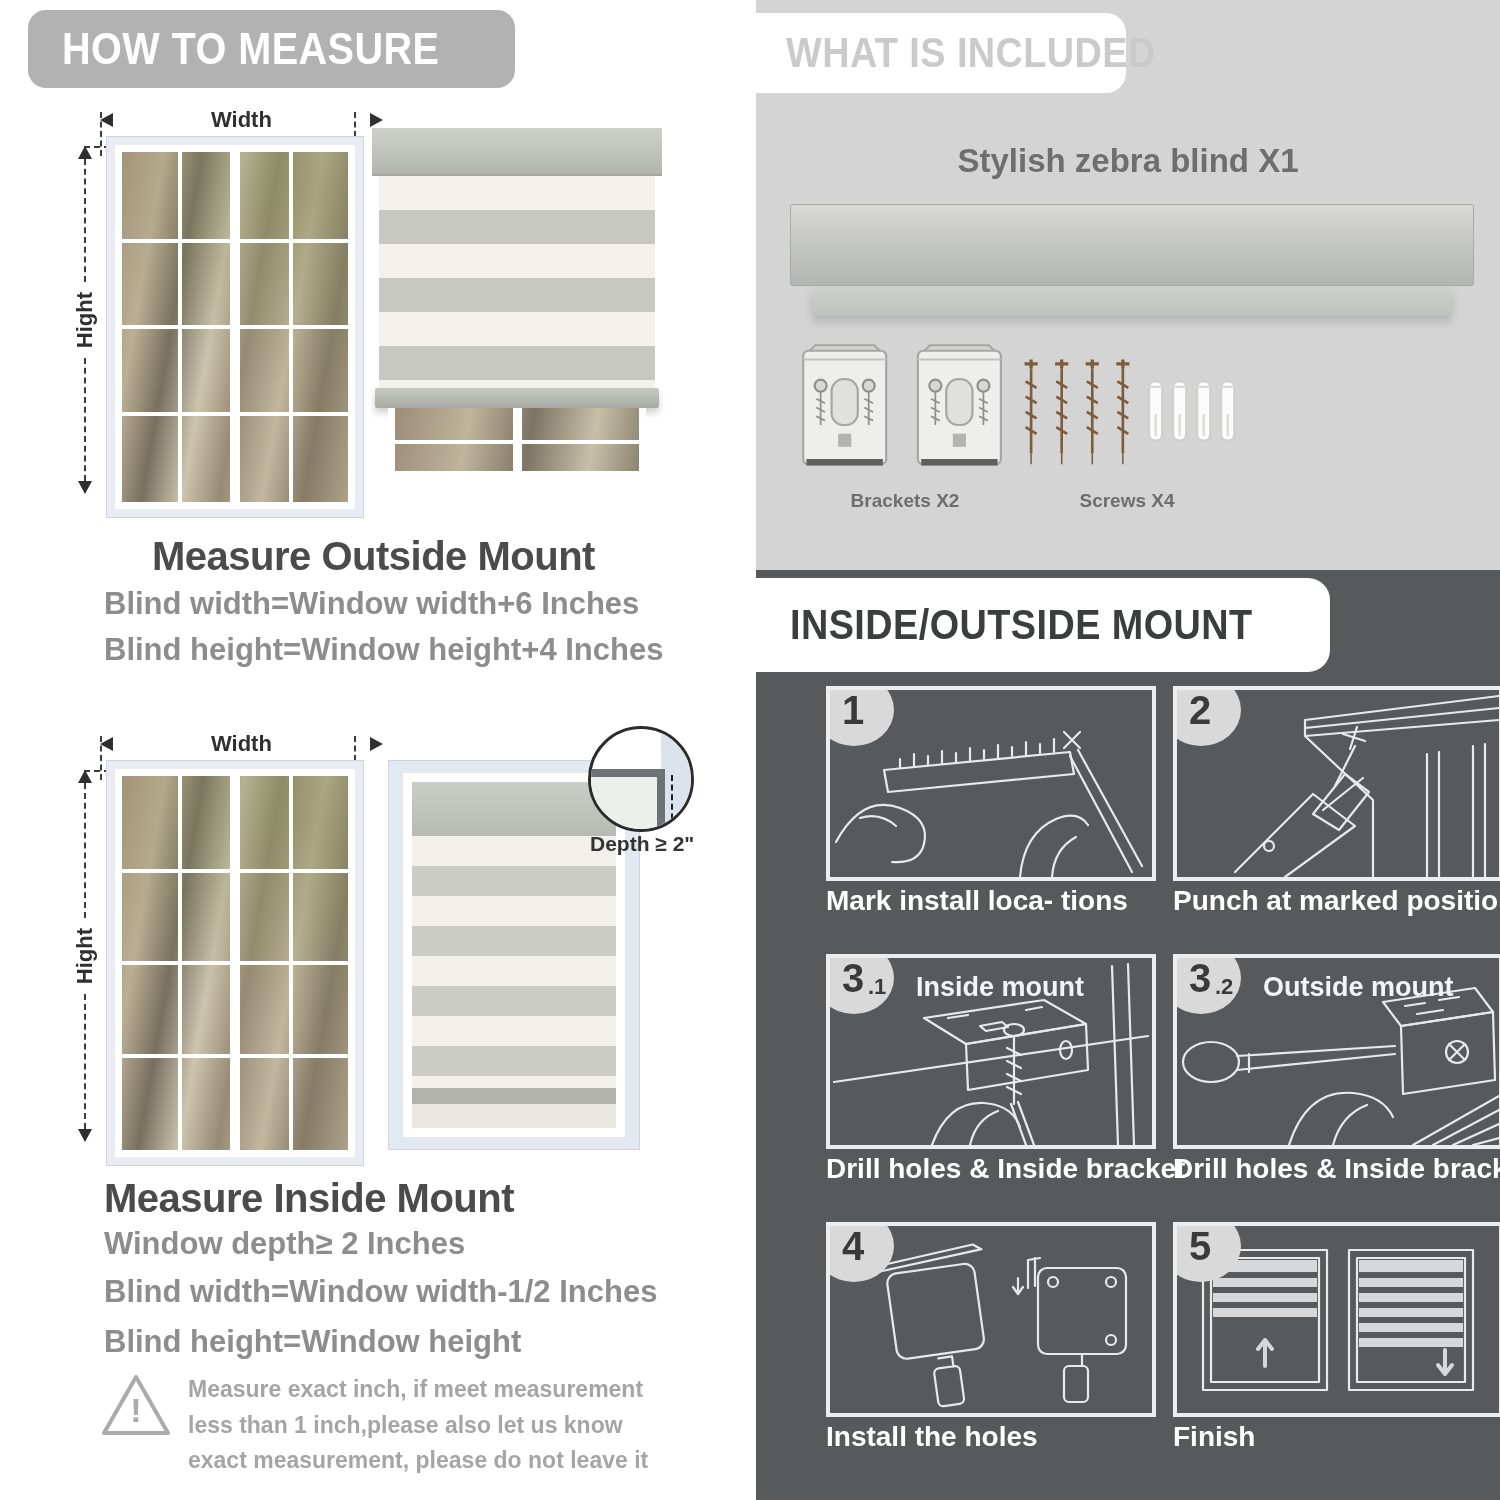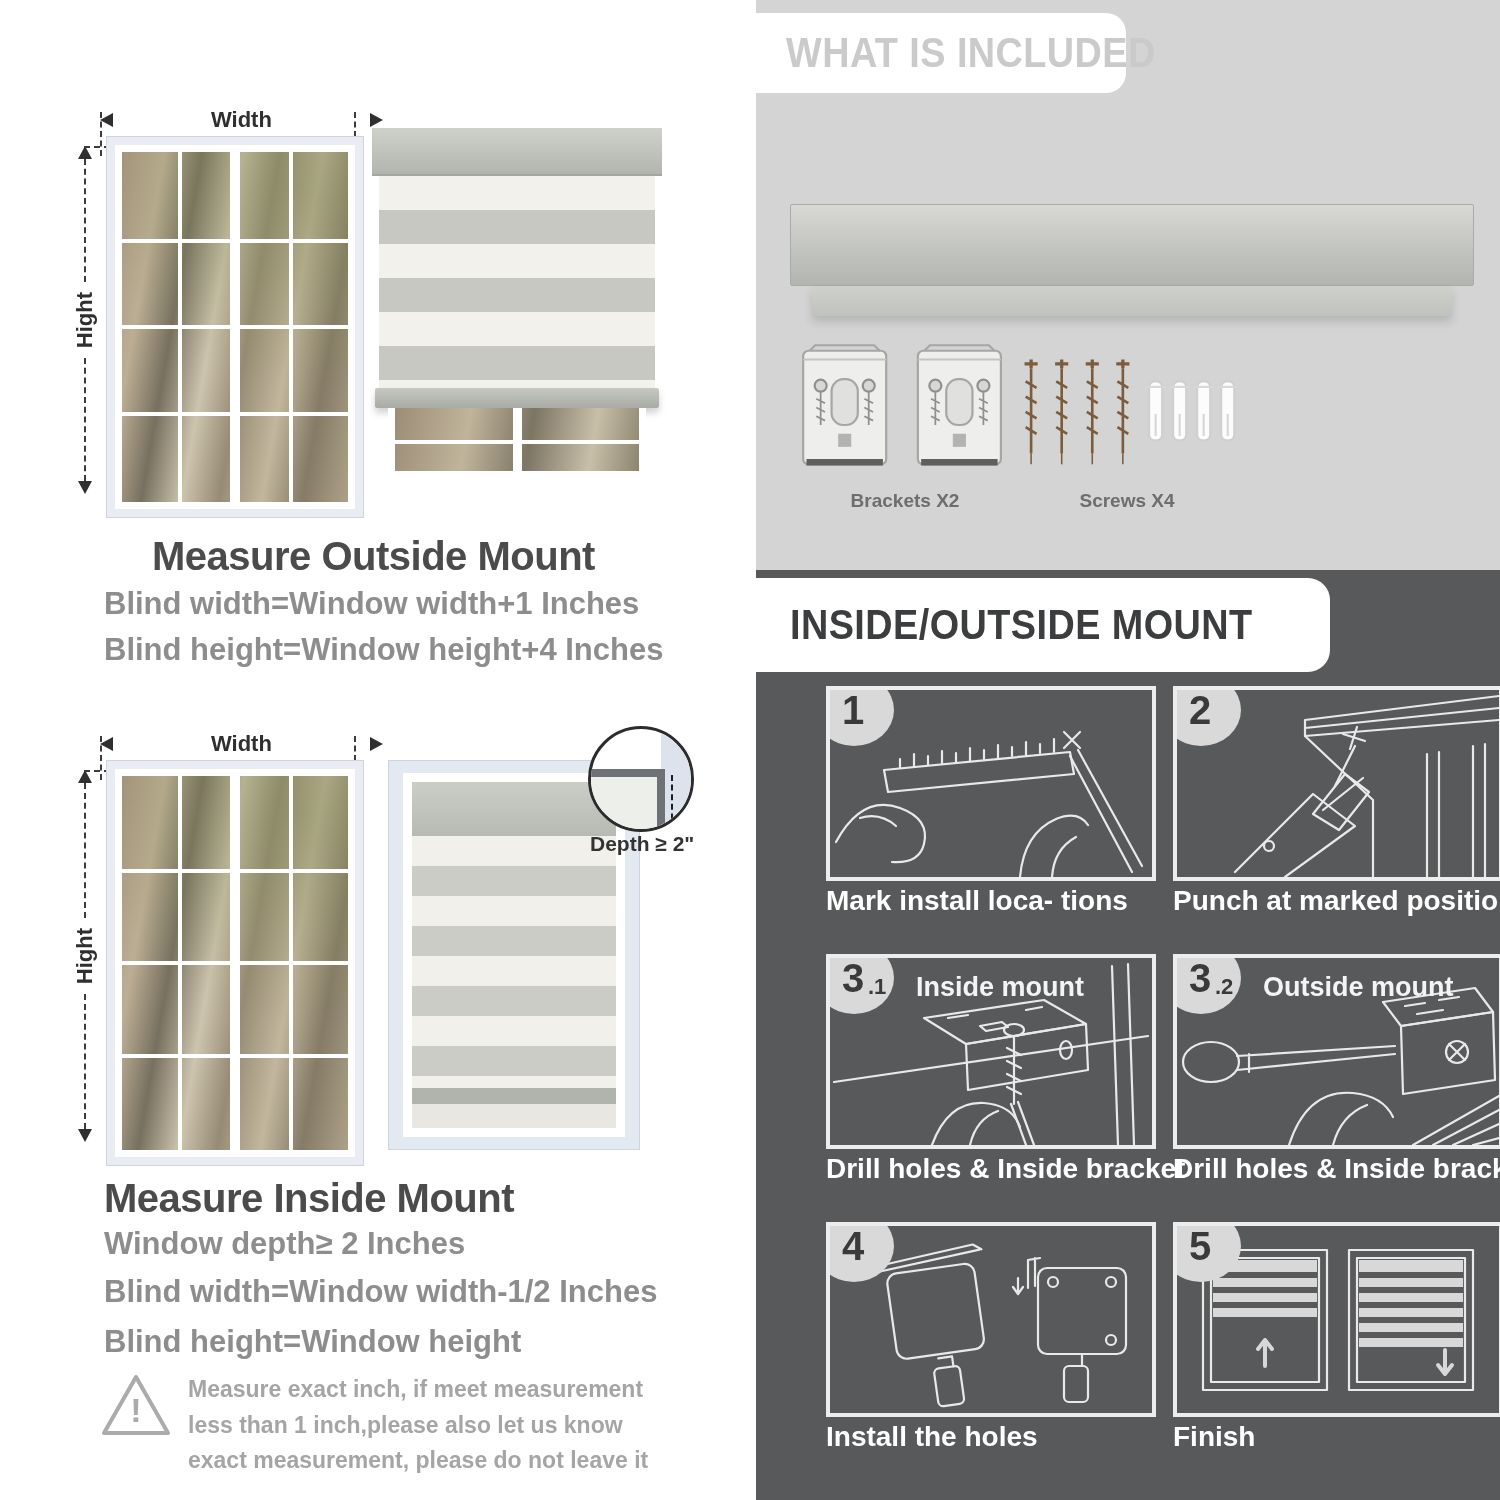--- a/index.html
+++ b/index.html
@@ -110,20 +110,23 @@
   .inner-label{position:absolute;left:86px;top:14px;font-size:27px;font-weight:bold;color:#f4f4f4;white-space:nowrap;}
   figcaption{margin:4px 0 0 0;font-size:28px;font-weight:bold;color:var(--caption-white,#fff);white-space:nowrap;}
 </style>
 </head>
 <body>
 
 <div class="canvas">
 
   <section class="left">
 
+    <div class="h1bar howto-bar">
+      <span>HOW TO MEASURE</span>
+    </div>
 
     <div class="dim-w" style="left:100px;top:108px;width:256px;">
       <span class="tick tl"></span>
       <span class="tick tr"></span>
       <span class="ah l"></span>
       <span class="dline"></span>
       <span class="dlabel">Width</span>
       <span class="dline"></span>
       <span class="ah r"></span>
     </div>
@@ -139,21 +142,21 @@
       <div class="glass"></div>
     </div>
     <div class="blind1">
       <div class="b1-head"></div>
       <div class="b1-body"></div>
       <div class="b1-rail"></div>
       <div class="b1-below"></div>
     </div>
 
     <h2 class="mtitle" style="top:534px;margin-left:48px;">Measure Outside Mount</h2>
-    <p class="sub" style="top:586px;">Blind width=Window width+1 Inches</p>
+    <p class="sub" style="top:586px;">Blind width=Window width+6 Inches</p>
     <p class="sub" style="top:632px;">Blind height=Window height+4 Inches</p>
 
     <div class="dim-w" style="left:100px;top:732px;width:256px;">
       <span class="tick tl"></span>
       <span class="tick tr"></span>
       <span class="ah l"></span>
       <span class="dline"></span>
       <span class="dlabel">Width</span>
       <span class="dline"></span>
       <span class="ah r"></span>
@@ -199,20 +202,21 @@
     </div>
     <div class="warning-text">Measure exact inch, if meet measurement less than 1 inch,please also let us know exact measurement, please do not leave it</div>
   </section>
 
   <section class="right">
 
     <div class="included">
       <div class="h1bar included-bar">
         <span>WHAT IS INCLUDED</span>
       </div>
+      <p class="blind-label">Stylish zebra blind X1</p>
       <div class="headrail">
         <div class="hr-top"></div>
         <div class="hr-bottom"></div>
       </div>
       <div class="hw-row">
         <div class="hw g1">
           <svg viewBox="0 0 190 130">
             <defs>
                 <g id="bkt">
               <rect x="2" y="8" width="76" height="104" rx="5" fill="#eeeeec" stroke="#a6a6a4" stroke-width="2"></rect>

